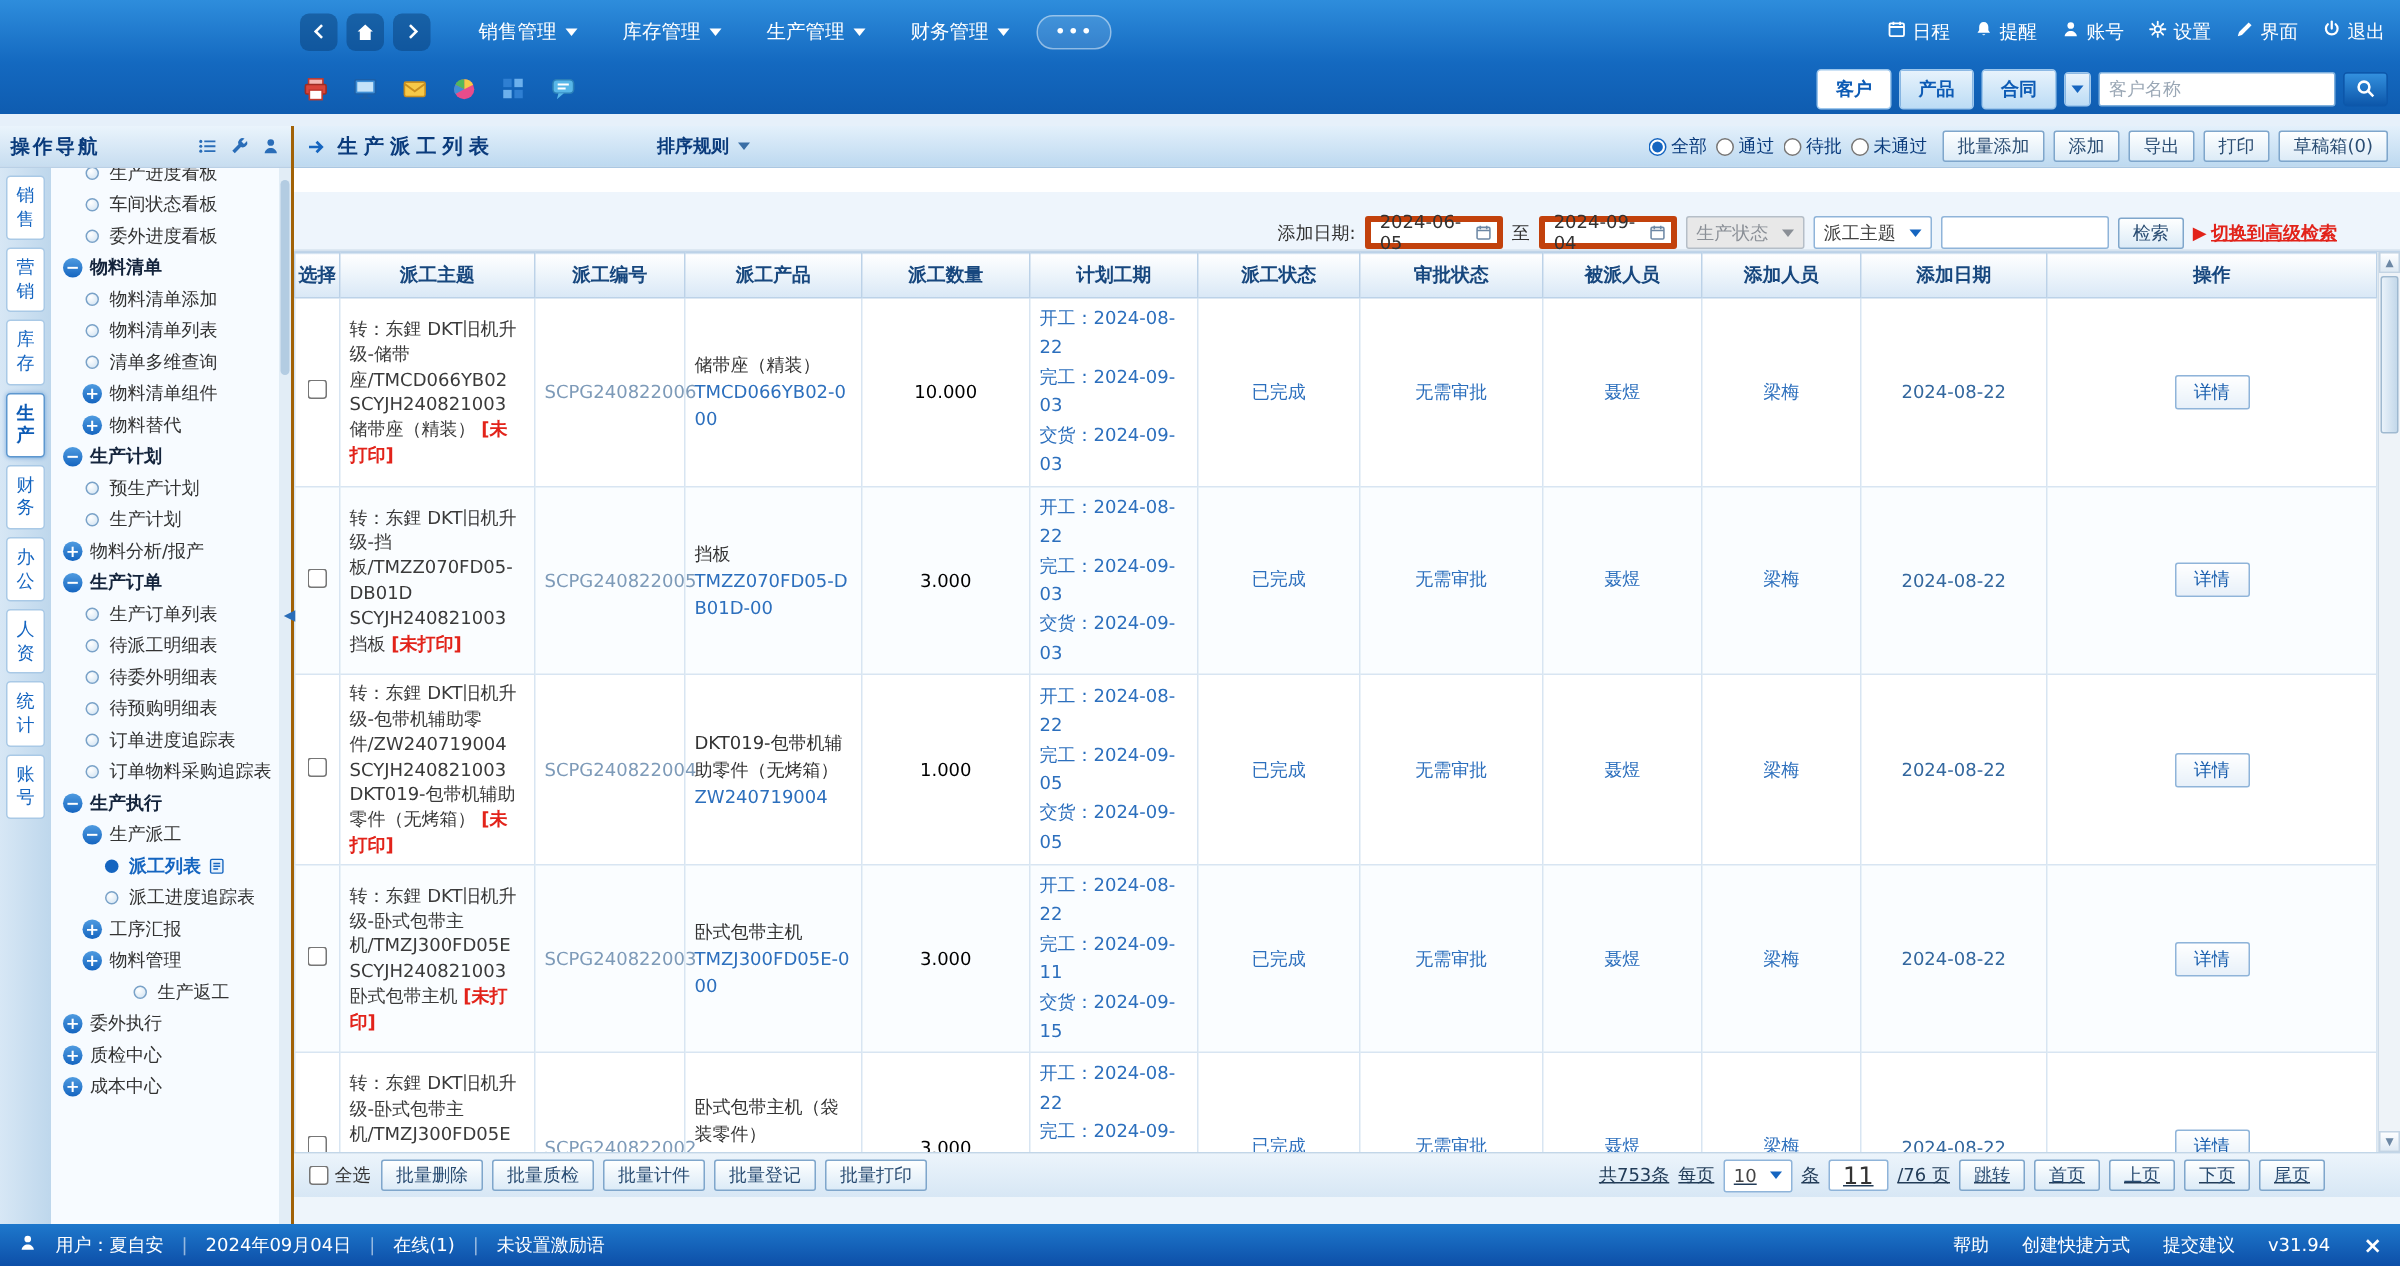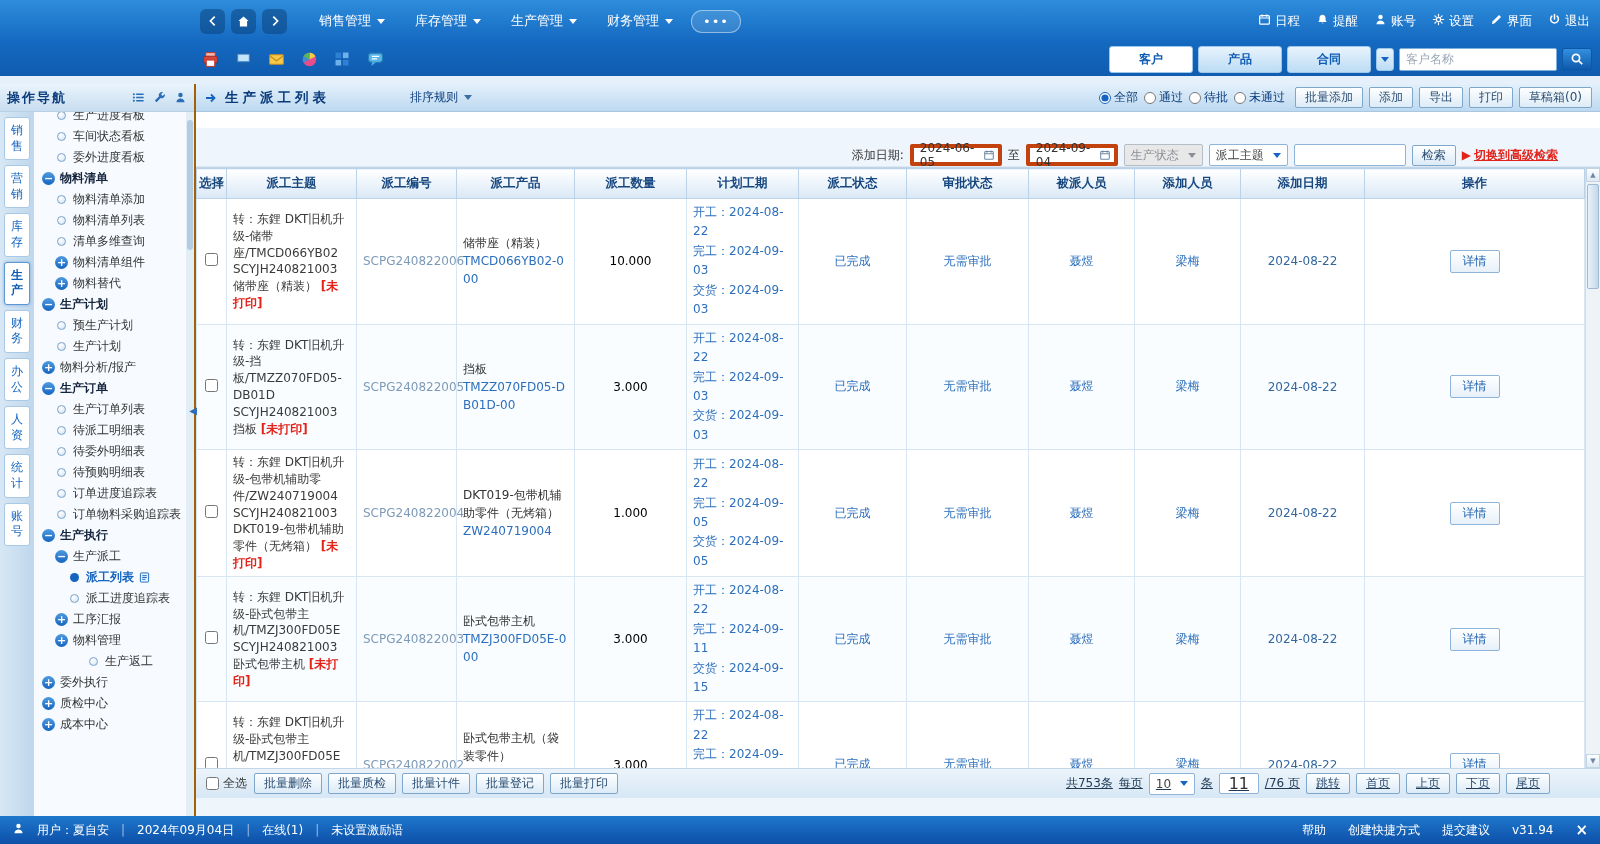--- a/index.html
+++ b/index.html
@@ -22,21 +22,21 @@
   .caret-down { width:0; height:0; border-left:4px solid transparent; border-right:4px solid transparent; border-top:5px solid #fff; display:inline-block; }
   .more-pill { padding:3px 11px; border:1px solid rgba(255,255,255,.45); border-radius:11px; background:rgba(255,255,255,.12); letter-spacing:1px; cursor:pointer; font-size:13px; color:#fff; }
   .quick { margin-left:auto; display:flex; align-items:center; gap:16px; }
   .quick-item { display:flex; align-items:center; gap:4px; cursor:pointer; font-size:12.5px; }
 
   .hrow2 { height:34px; padding-left:200px; padding-right:8px; display:flex; align-items:center; }
   .tool-icons { display:flex; align-items:center; gap:13px; }
   .tool-ico { width:20px; height:20px; display:flex; align-items:center; justify-content:center; cursor:pointer; }
   .sub-right { margin-left:auto; display:flex; align-items:center; gap:5px; }
   .subtabs { display:flex; gap:5px; }
-  .subtab { padding:4px 29px; border:1px solid #9cc6ec; border-radius:3px; background:linear-gradient(180deg,#e8f3fc,#bcdcf5); color:#0d5bb5; font-weight:bold; cursor:pointer; }
+  .subtab { padding:4px 12px; border:1px solid #9cc6ec; border-radius:3px; background:linear-gradient(180deg,#e8f3fc,#bcdcf5); color:#0d5bb5; font-weight:bold; cursor:pointer; }
   .subtab.active { background:#fff; }
   .subtab-caret { width:18px; height:23px; border:1px solid #9cc6ec; border-radius:3px; background:linear-gradient(180deg,#e8f3fc,#bcdcf5); display:flex; align-items:center; justify-content:center; cursor:pointer; }
   .caret-down-blue { width:0; height:0; border-left:4px solid transparent; border-right:4px solid transparent; border-top:5px solid #1565c0; display:inline-block; }
   .search-input { width:158px; height:23px; border:1px solid #7fb0dd; border-radius:2px; padding:0 6px; font-size:12px; color:#333; background:#fff; font-family:inherit; }
   .search-input::placeholder { color:#9aa7b5; }
   .search-btn { width:30px; height:23px; border:1px solid #0d57aa; border-radius:3px; background:linear-gradient(180deg,#3390de,#0d57aa); display:flex; align-items:center; justify-content:center; cursor:pointer; }
 
   
   .main { flex:1; display:flex; padding-top:8px; position:relative; overflow:hidden; }
   .collapse-handle { position:absolute; left:187px; top:305px; width:12px; height:58px; display:flex; align-items:center; justify-content:center; color:#2a6db8; font-size:10px; cursor:pointer; z-index:4; }
@@ -58,21 +58,21 @@
   .t-ico { flex:0 0 auto; display:inline-flex; align-items:center; justify-content:center; }
   .t-ico.branch { width:13px; height:13px; border-radius:50%; background:linear-gradient(180deg,#4f9be0,#1565c0); color:#fff; font-size:11px; line-height:11px; font-weight:bold; }
   .t-ico.leaf { width:9px; height:9px; border-radius:50%; border:1px solid #7aa2c8; background:radial-gradient(circle at 35% 30%,#fff,#cfe2f2); margin:0 2px; }
   .t-ico.dot { width:9px; height:9px; border-radius:50%; background:#1565c0; margin:0 2px; }
   .tree-sb { position:absolute; right:0; top:0; bottom:0; width:8px; background:#e2edf6; }
   .tree-sb-thumb { position:absolute; top:8px; right:1px; width:6px; height:130px; border-radius:3px; background:#b3cce2; cursor:pointer; }
 
   .content { flex:1; display:flex; flex-direction:column; overflow:hidden; background:#fff; }
   .chead { height:28px; flex:0 0 28px; background:linear-gradient(180deg,#e3f0fb 0%,#bdd9f0 100%); border-bottom:1px solid #aac7e2; display:flex; align-items:center; padding:0 8px; }
   .ctitle { display:flex; align-items:center; gap:7px; font-weight:bold; color:#0a3b7c; font-size:13.5px; letter-spacing:4px; }
-  .sort { margin-left:80px; display:flex; align-items:center; gap:6px; color:#0a3b7c; cursor:pointer; }
+  .sort { margin-left:108px; display:flex; align-items:center; gap:6px; color:#0a3b7c; cursor:pointer;font-weight:bold; }
   .sort-caret { width:0; height:0; border-left:4px solid transparent; border-right:4px solid transparent; border-top:5px solid #3a6ea5; }
   .chead-right { margin-left:auto; display:flex; align-items:center; gap:10px; }
   .radio-group { display:flex; gap:6px; align-items:center; }
   .radio-lab { display:flex; align-items:center; gap:3px; color:#0a3b7c; cursor:pointer; }
   .radio-lab input { width:12px; height:12px; accent-color:#1565c0; cursor:pointer; }
   .hbtns { display:flex; gap:6px; align-items:center; }
   .hbtn { height:21px; padding:0 9px; border:1px solid #7fa6cb; border-radius:2px; background:linear-gradient(180deg,#feffff,#dcebf7); color:#2a4d73; cursor:pointer; font-size:12px; line-height:19px; font-family:inherit; }
 
   .filter-row { flex:0 0 34px; background:#eef5fc; border-bottom:1px solid #dde8f2; display:flex; align-items:center; justify-content:flex-end; gap:6px; padding:16px 42px 0 8px;margin-top:16px; }
   .flabel { color:#333; }

